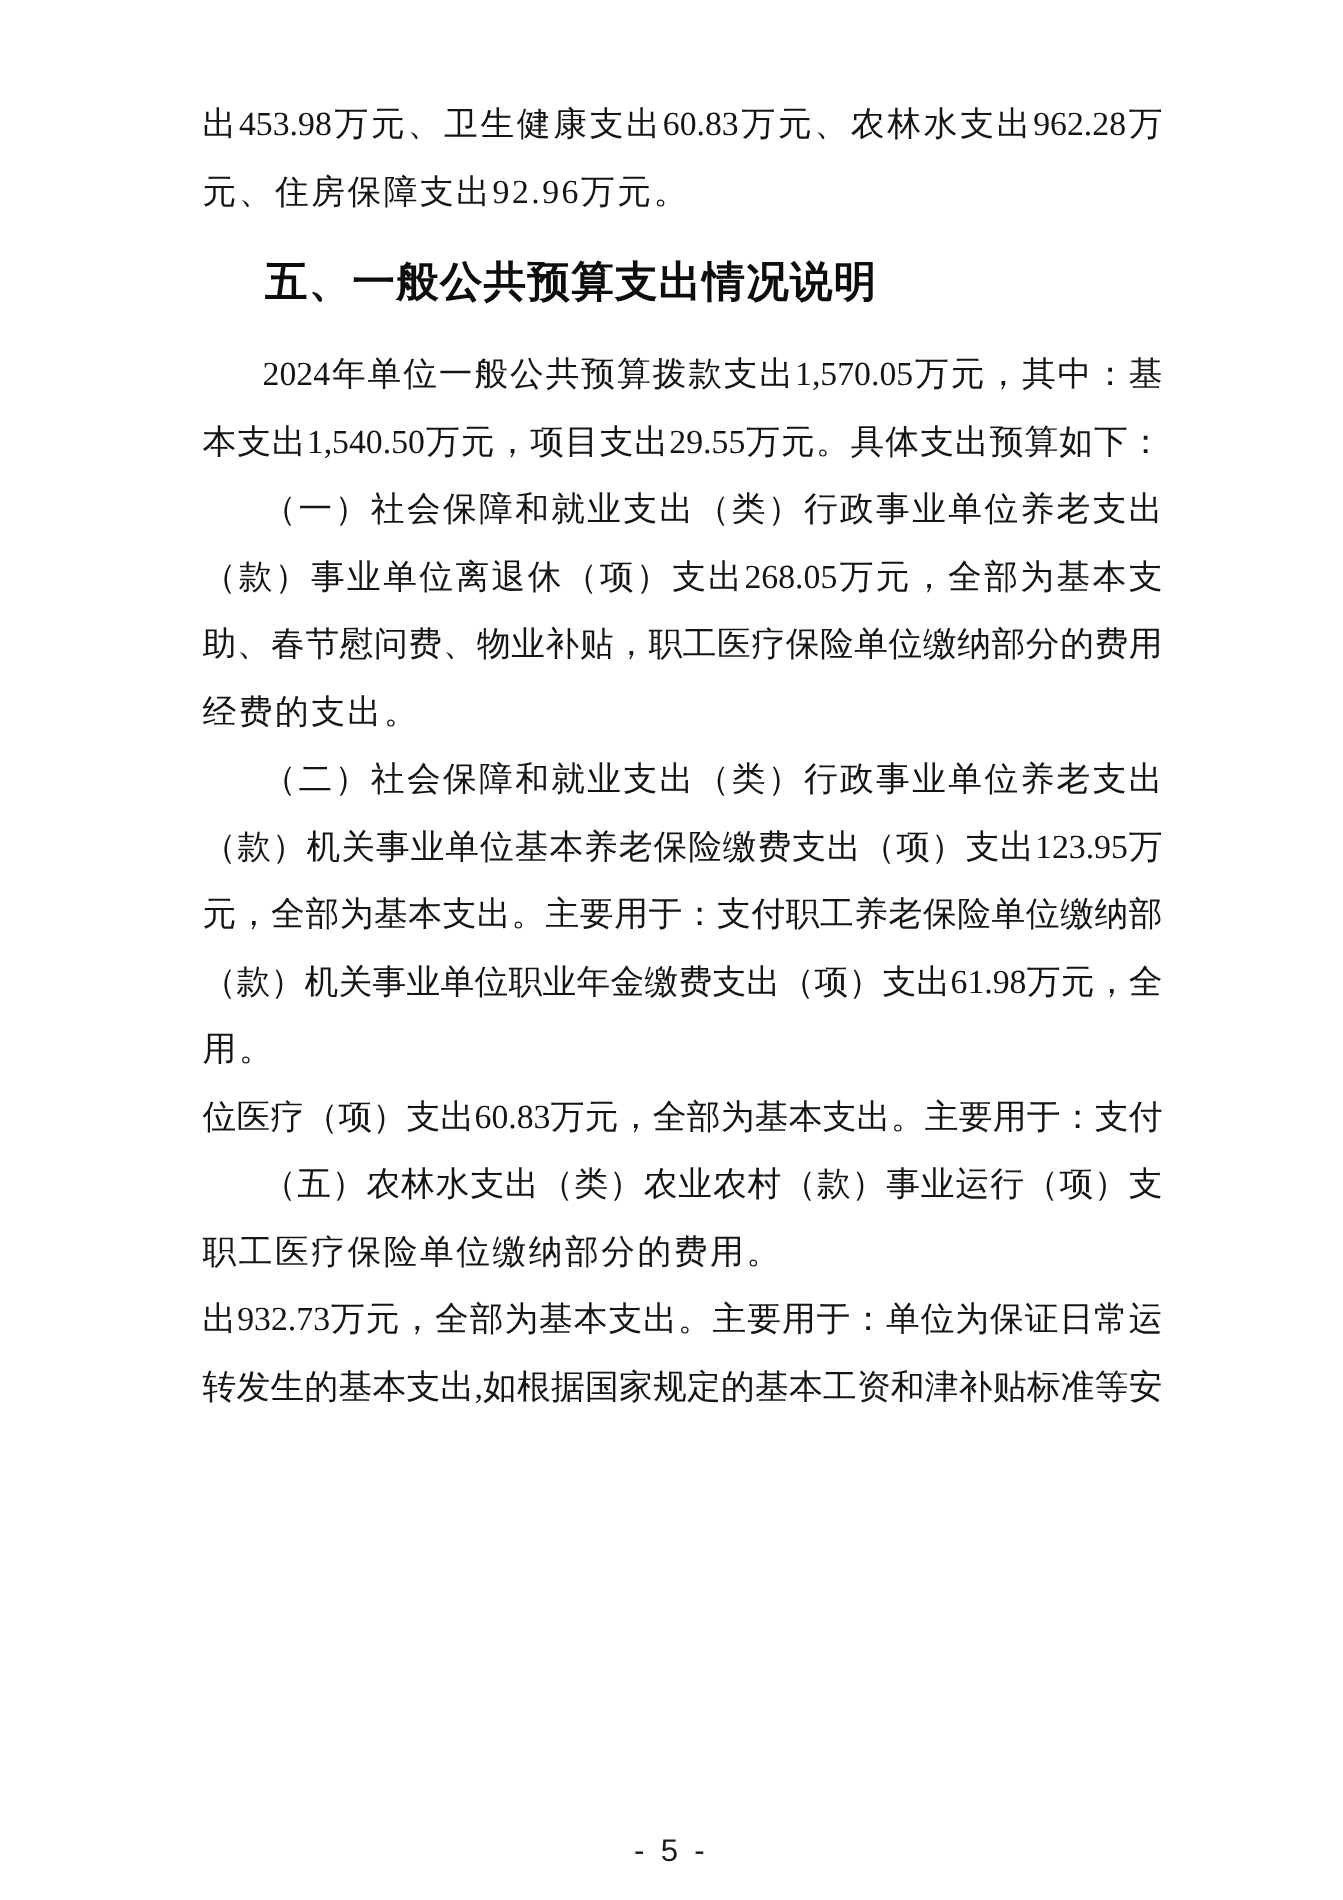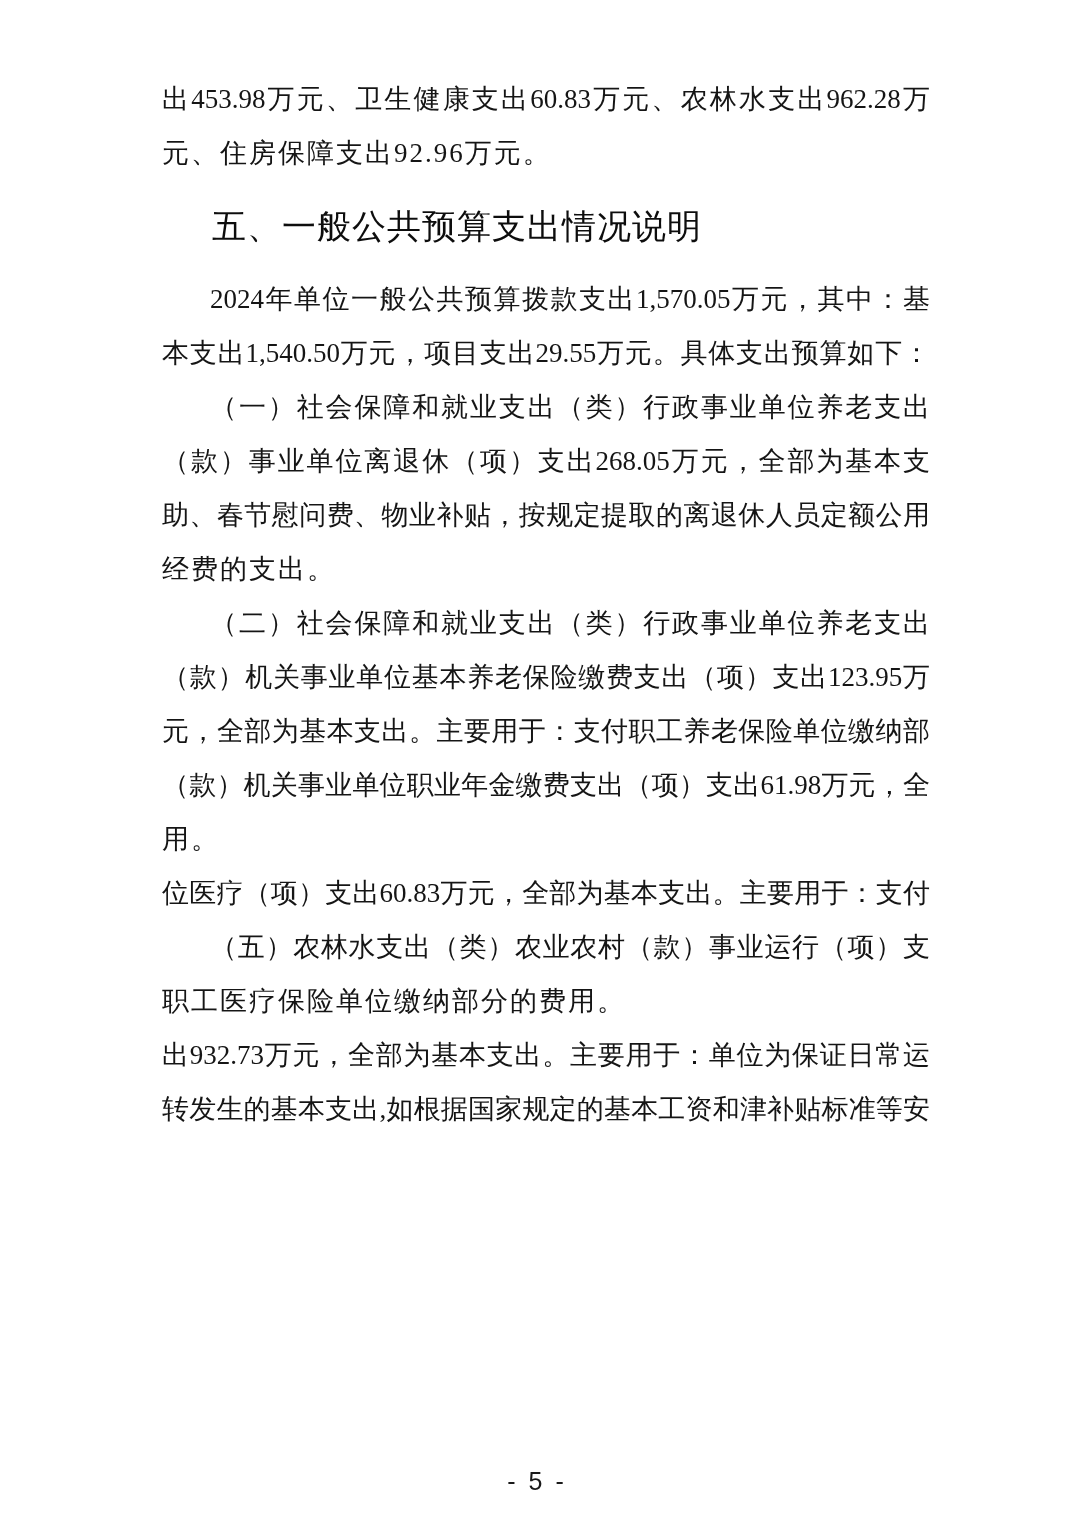--- a/index.html
+++ b/index.html
@@ -35,21 +35,21 @@
     text-align-last: justify;
     text-justify: inter-character;
   }
   .line.indent { padding-left: 48px; }
   .heading {
     margin: 16px 0 16px 0;
     padding-left: 50px;
     height: 60px;
     line-height: 60px;
     font-size: 34px;
-    font-weight: 400;
+    font-weight: 700;
     letter-spacing: 1px;
     font-family: "Liberation Sans", sans-serif;
     color: #0d0d0d;
   }
   .footer {
     position: absolute;
     left: 0; top: 1467px;
     width: 1074px;
     text-align: center;
   }
@@ -68,21 +68,21 @@
     <div id="block-before">
         <div class="line fill">出453.98万元、卫生健康支出60.83万元、农林水支出962.28万</div>
         <div class="line">元、住房保障支出92.96万元。</div>
       </div>
     <h2 class="heading">五、一般公共预算支出情况说明</h2>
     <div id="block-after">
         <div class="line fill indent">2024年单位一般公共预算拨款支出1,570.05万元，其中：基</div>
         <div class="line fill">本支出1,540.50万元，项目支出29.55万元。具体支出预算如下：</div>
         <div class="line fill indent">（一）社会保障和就业支出（类）行政事业单位养老支出</div>
         <div class="line fill">（款）事业单位离退休（项）支出268.05万元，全部为基本支</div>
-        <div class="line fill">助、春节慰问费、物业补贴，按规定提取的离退休人员定额公用</div>
+        <div class="line fill">助、春节慰问费、物业补贴，职工医疗保险单位缴纳部分的费用</div>
         <div class="line">经费的支出。</div>
         <div class="line fill indent">（二）社会保障和就业支出（类）行政事业单位养老支出</div>
         <div class="line fill">（款）机关事业单位基本养老保险缴费支出（项）支出123.95万</div>
         <div class="line fill">元，全部为基本支出。主要用于：支付职工养老保险单位缴纳部</div>
         <div class="line fill">（款）机关事业单位职业年金缴费支出（项）支出61.98万元，全</div>
         <div class="line">用。</div>
         <div class="line fill">位医疗（项）支出60.83万元，全部为基本支出。主要用于：支付</div>
         <div class="line fill indent">（五）农林水支出（类）农业农村（款）事业运行（项）支</div>
         <div class="line">职工医疗保险单位缴纳部分的费用。</div>
         <div class="line fill">出932.73万元，全部为基本支出。主要用于：单位为保证日常运</div>

